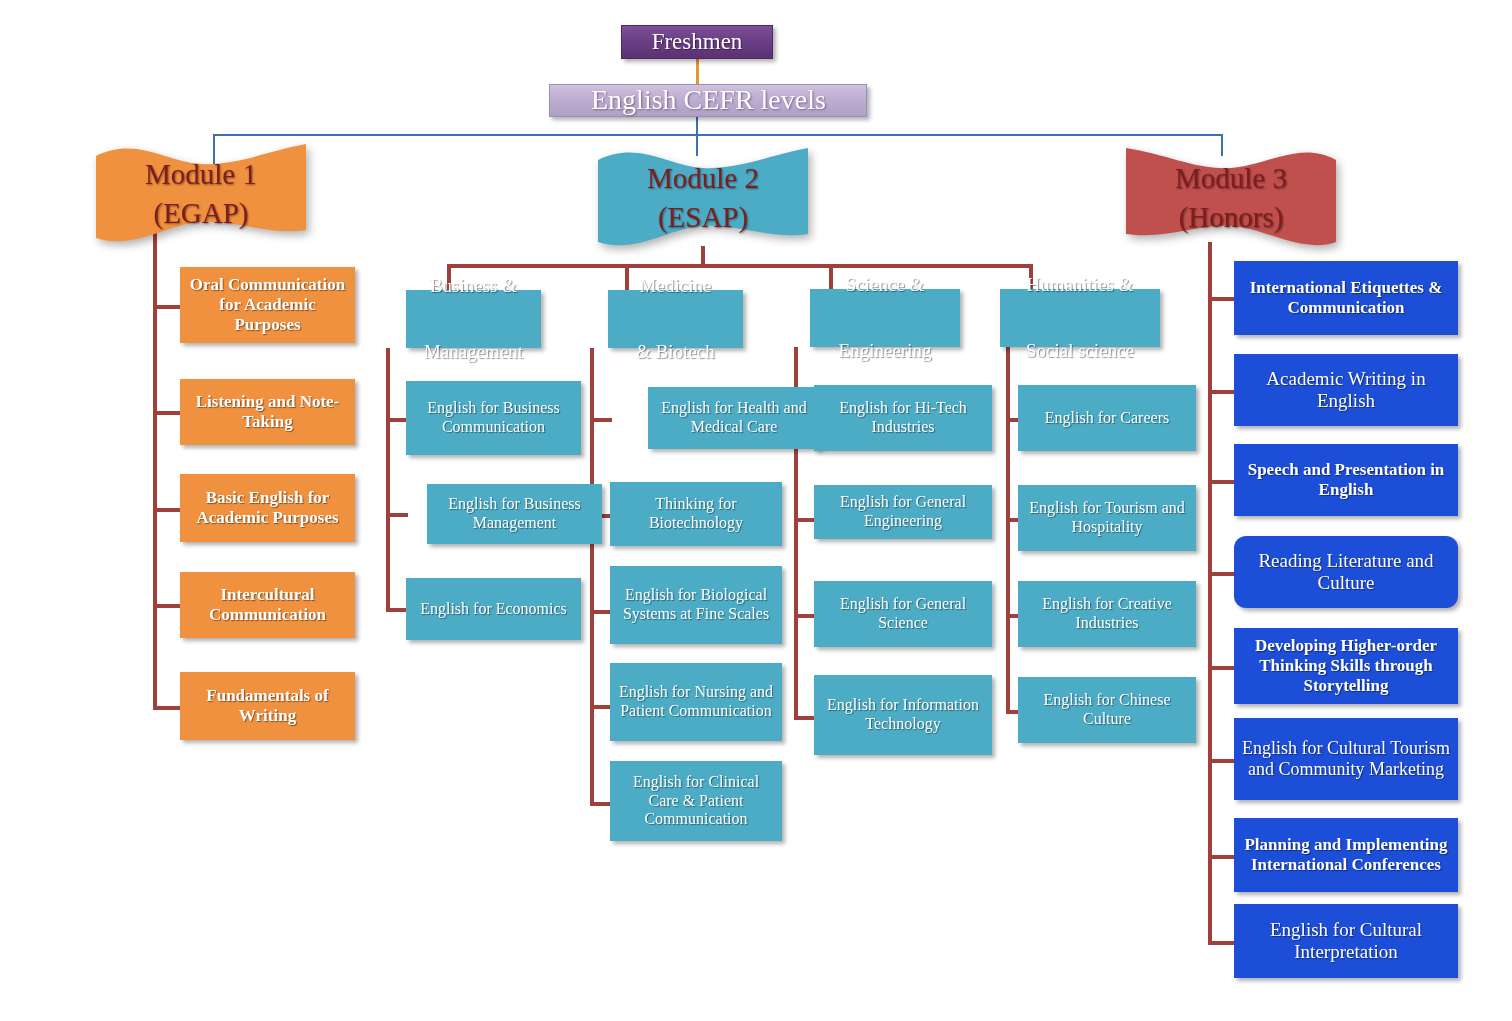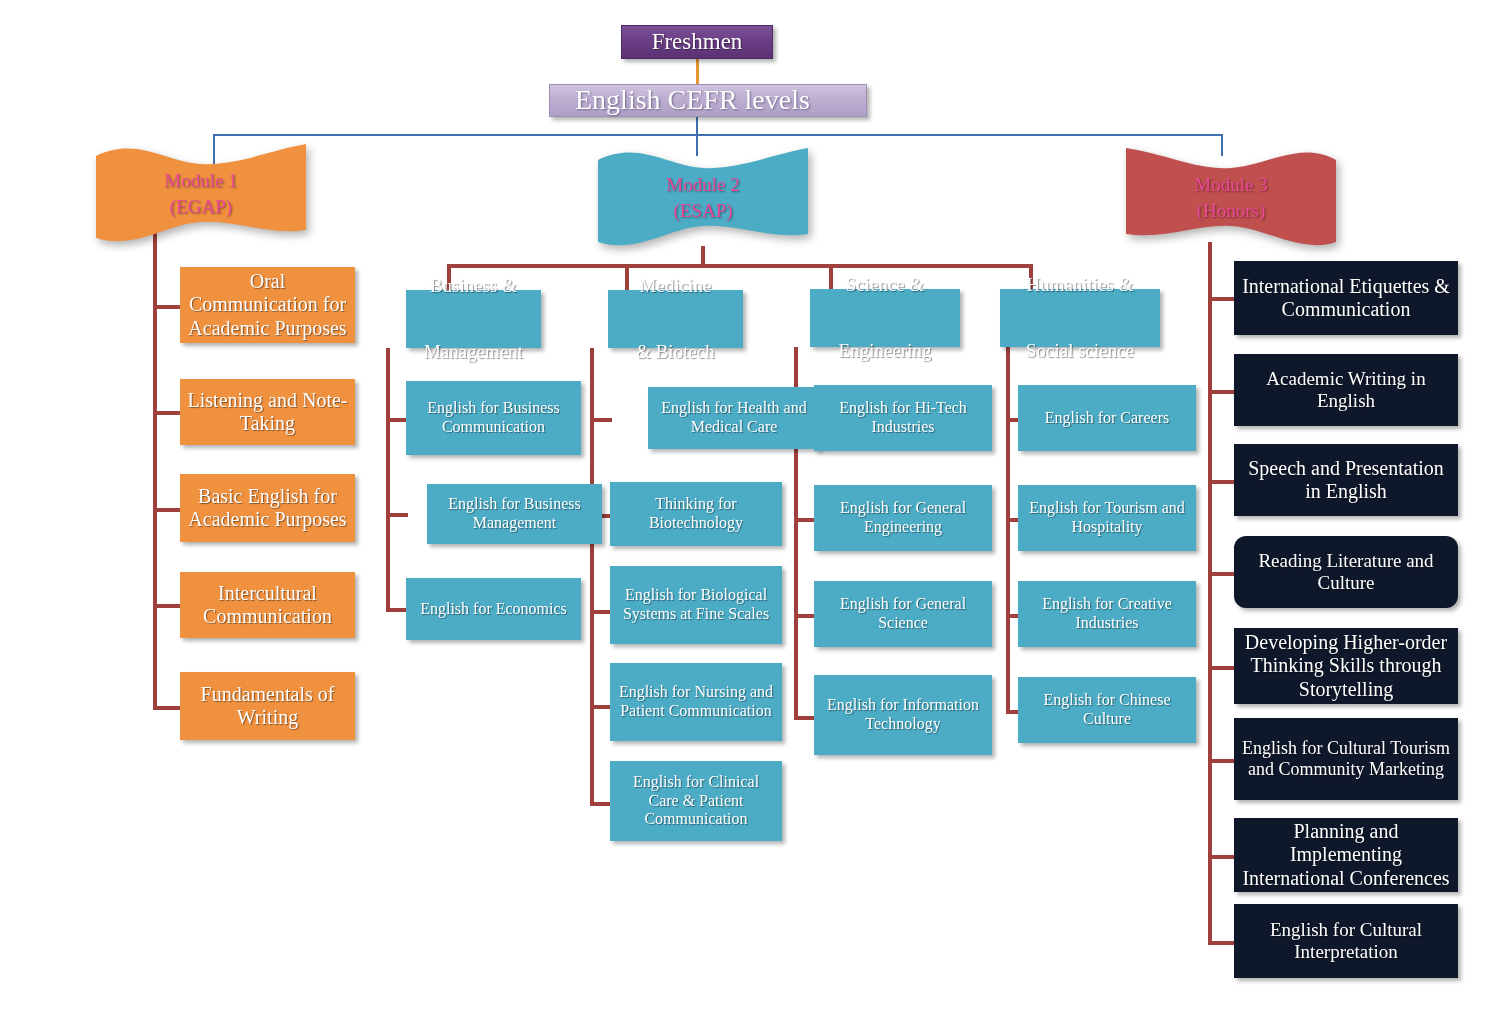--- a/index.html
+++ b/index.html
@@ -18,62 +18,62 @@
     text-align: center;
     color: #ffffff;
     line-height: 1.16;
     box-shadow: 3px 3px 4px rgba(0,0,0,0.30);
     text-shadow: 1px 1px 1px rgba(0,0,0,0.45);
     padding: 2px 6px;
     z-index: 5;
   }
   .orange { background: #F0913F; }
   .teal   { background: #4CACC6; }
-  .red    { background: #0f172a; }
+  .red    { background: #1d4ed8; }
 
   
   .freshmen {
     background: linear-gradient(to bottom, #7D5196 0%, #6B3F86 45%, #5B3173 100%);
     border: 1px solid #4c2a63;
     font-size: 23px;
     color: #fff;
   }
   .cefr {
     background: linear-gradient(to bottom, #CFC3DE 0%, #BBACD0 50%, #AFA0C6 100%);
     border: 1px solid #9d8fb5;
     font-size: 28px;
     color: #ffffff;
     text-shadow: 1px 1px 2px rgba(60,40,80,0.55);
     justify-content: flex-start;
-    padding-left: 25px;
+    padding-left: 41px;
   }
 
   
   .ribbon { position: absolute; z-index: 6; }
   .ribbon svg { display: block; filter: drop-shadow(3px 4px 4px rgba(0,0,0,0.30)); }
   .ribbon .rlabel {
     position: absolute; left: 0; right: 0; top: 0; bottom: 0;
     display: flex; flex-direction: column;
     align-items: center; justify-content: center;
-    color: #ec4899; font-size: 19px; line-height: 1.35;
+    color: #7f1d1d; font-size: 29px; line-height: 1.35;
     text-shadow: 1px 1px 2px rgba(0,0,0,0.45);
     pointer-events: none;
   }
 
   
   .conn { position: absolute; z-index: 1; }
   .vline  { background: #3F6FAF; width: 2px; }
   .hline  { background: #3F6FAF; height: 2px; }
   .oline  { background: #E8952F; width: 3px; }
   .rline  { background: #A0403D; }
   .rv { width: 4px; }
   .rh { height: 4px; }
 
   
-  .fs17 { font-size: 20px; }
+  .fs17 { font-size: 17px; font-weight: bold; }
   .fs16 { font-size: 16px; }
   .fs19 { font-size: 19px; gap: 44px; }
 </style>
 </head>
 <body>
 
 <div id="stage">
 
   <div class="node freshmen" style="left:621px; top:25px; width:152px; height:34px;">
     <span>Freshmen</span>
@@ -192,21 +192,21 @@
     <span>Engineering</span>
   </div>
   <div class="conn rline rv" style="left:794px; top:347px; height:372px;"></div>
   <div class="conn rline rh" style="left:794px; top:418px; width:22px;"></div>
   <div class="conn rline rh" style="left:794px; top:518px; width:22px;"></div>
   <div class="conn rline rh" style="left:794px; top:614px; width:22px;"></div>
   <div class="conn rline rh" style="left:794px; top:716px; width:22px;"></div>
   <div class="node teal fs16" style="left:814px; top:385px; width:178px; height:66px;">
     <span>English for Hi-Tech Industries</span>
   </div>
-  <div class="node teal fs16" style="left:814px; top:485px; width:178px; height:66px;">
+  <div class="node teal fs16" style="left:814px; top:485px; width:178px; height:54px;">
     <span>English for General Engineering</span>
   </div>
   <div class="node teal fs16" style="left:814px; top:581px; width:178px; height:66px;">
     <span>English for General Science</span>
   </div>
   <div class="node teal fs16" style="left:814px; top:675px; width:178px; height:80px;">
     <span>English for Information Technology</span>
   </div>
 
   <div class="node teal fs19" style="left:1000px; top:289px; width:160px; height:58px; flex-direction:column;">

